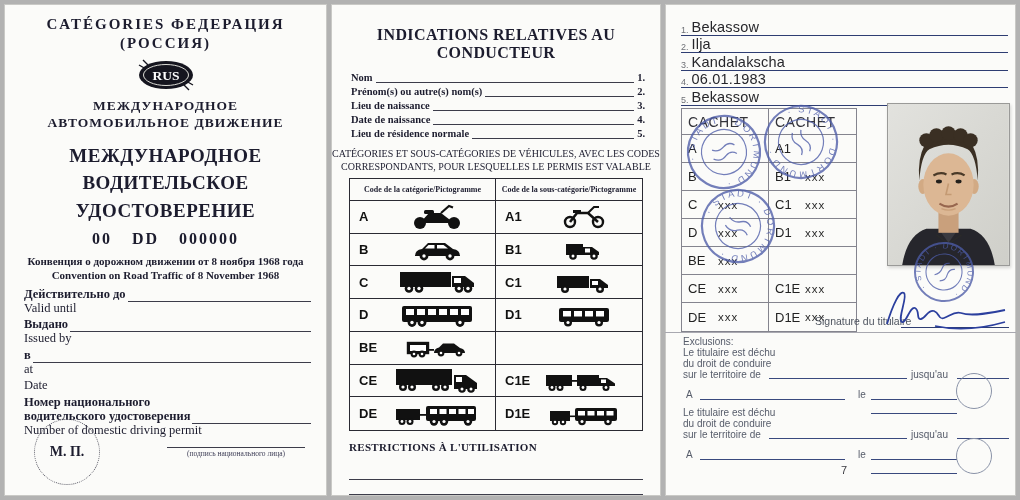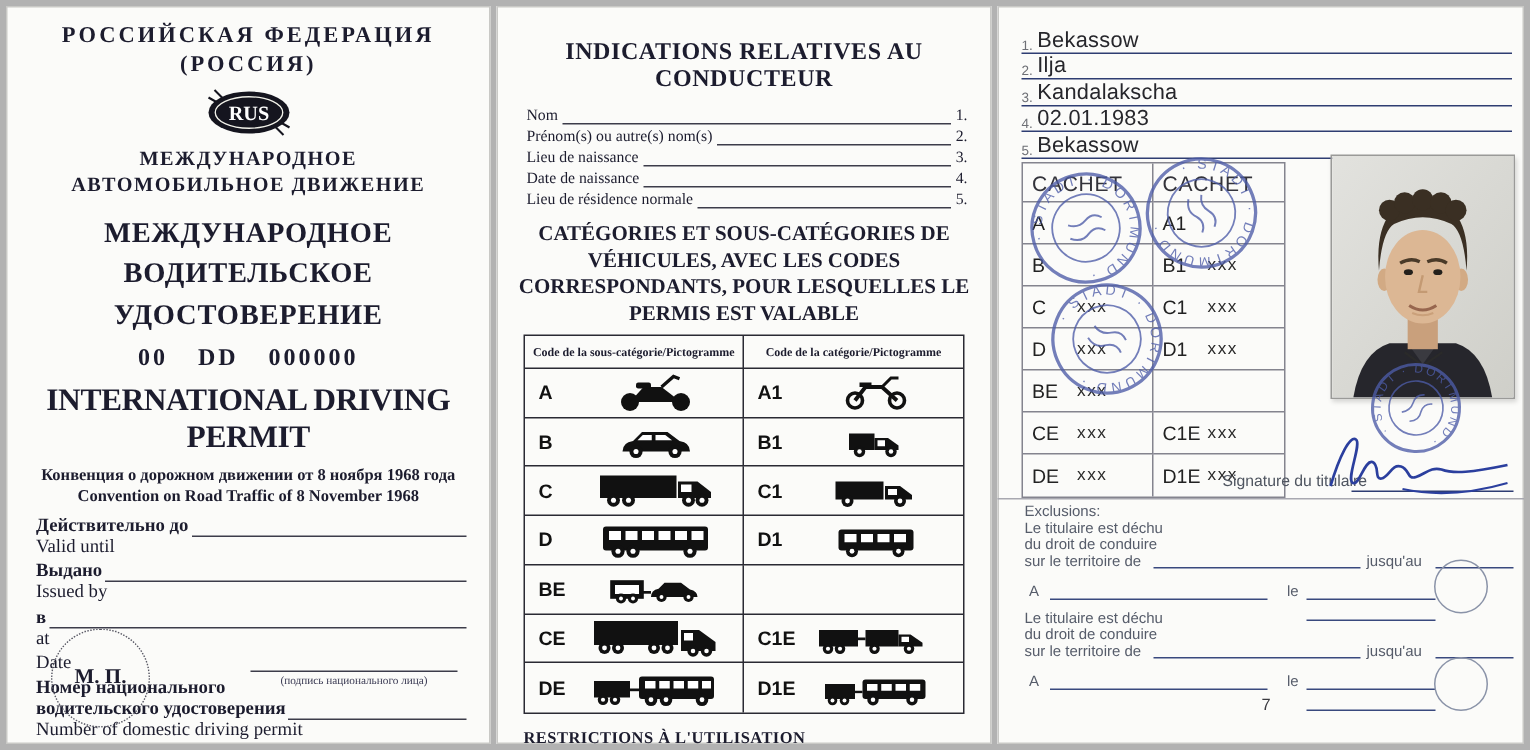--- a/index.html
+++ b/index.html
@@ -30,25 +30,25 @@
            border-radius:50%;display:flex;align-items:center;justify-content:center;
            font-size:14px;font-weight:bold;}
   .lp-sig{position:absolute;right:22px;bottom:38px;width:138px;}
   .lp-sig .sigline{border-top:1.2px solid #3c3c4a;}
   .lp-sig .sigcap{font-size:7.5px;text-align:center;color:#3c3c55;margin-top:1px;}
 
   
   #panel-mid{padding-top:0;}
   .mp-title{margin-top:22px;text-align:center;font-size:16px;font-weight:bold;letter-spacing:.4px;}
   .mp-fields{margin:7px 16px 0 20px;}
-  .mp-field{display:flex;align-items:flex-end;font-size:10.5px;height:14px;}
+  .mp-field{display:flex;align-items:flex-end;font-size:10.5px;height:14px;font-weight:bold;}
   .mp-field .fl{white-space:nowrap;}
   .mp-field .fline{flex:1;border-bottom:1px solid #3c3c4a;margin:0 3px;}
   .mp-field .fnum{white-space:nowrap;}
-  .mp-heading{margin-top:9px;text-align:center;font-size:14px;font-weight:bold;line-height:1.25;}
+  .mp-heading{margin-top:9px;text-align:center;font-size:10px;font-weight:normal;line-height:1.25;}
   .cat-table{margin:5px 18px 0;height:251px;display:grid;grid-template-columns:1fr 1fr;
              grid-template-rows:22px repeat(7,1fr);border:1.5px solid #2a2a33;}
   .ct-h{border-bottom:1px solid #2a2a33;display:flex;align-items:center;justify-content:center;
         font-size:8px;font-weight:bold;text-align:center;padding:0 2px;}
   .ct-h:nth-child(odd){border-right:1px solid #2a2a33;}
   .ct-c{border-bottom:1px solid #2a2a33;display:flex;align-items:center;padding-left:9px;}
   .ct-c:nth-child(odd){border-right:1px solid #2a2a33;}
   .cat-table > :nth-last-child(-n+2){border-bottom:none;}
   .ct-c .code{width:32px;font-family:"Liberation Sans",sans-serif;font-weight:bold;font-size:13px;color:#111;}
   .ct-c .pict{flex:1;display:flex;justify-content:center;padding-right:12px;}
@@ -82,42 +82,41 @@
   .rp-signature{position:absolute;left:212px;top:278px;}
   .rp-abs{position:absolute;font-size:10px;color:#565c6a;line-height:1;white-space:nowrap;}
   .hline{position:absolute;border-top:1.1px solid #39497e;}
   .circle-ph{position:absolute;width:34px;height:34px;border:1.2px solid #8a93a8;border-radius:50%;}
   .rp-page{position:absolute;left:176px;top:460px;font-size:11px;color:#3a3a40;}
 </style>
 </head>
 <body>
 
 <section id="panel-left" class="panel">
-  <div class="lp-country">РОССИЙСКАЯ ФЕДЕРАЦИЯ</div>
+  <div class="lp-country">CATÉGORIES ФЕДЕРАЦИЯ</div>
   <div class="lp-country">(РОССИЯ)</div>
   <div class="lp-badge">
     <svg width="64" height="36" viewBox="0 0 64 36">
       <g stroke="#15151f" stroke-width="1.4">
         <path d="M5 8 L12 12 M9 3 L15 9 M59 28 L52 24 M55 33 L49 27" fill="none"></path>
       </g>
       <ellipse cx="32" cy="18" rx="27" ry="14" fill="#15151f"></ellipse>
       <ellipse cx="32" cy="18" rx="22.5" ry="10.5" fill="none" stroke="#f2f2ea" stroke-width=".9"></ellipse>
       <text x="32" y="23" text-anchor="middle" font-size="13.5" font-weight="bold" font-family="Liberation Serif, serif" fill="#ffffff">RUS</text>
     </svg>
   </div>
   <div class="lp-mvmt">
     <div>МЕЖДУНАРОДНОЕ</div>
     <div>АВТОМОБИЛЬНОЕ ДВИЖЕНИЕ</div>
   </div>
   <div class="lp-title-ru">
     <div>МЕЖДУНАРОДНОЕ</div>
     <div>ВОДИТЕЛЬСКОЕ УДОСТОВЕРЕНИЕ</div>
   </div>
   <div class="lp-number">00 DD 000000</div>
-  <div class="lp-title-en">INTERNATIONAL DRIVING PERMIT</div>
   <div class="lp-conv">
     <div>Конвенция о дорожном движении от 8 ноября 1968 года</div>
     <div>Convention on Road Traffic of 8 November 1968</div>
   </div>
 
   <div class="lp-fields">
     <div class="lp-field">
       <div class="row">
           <span class="lbl">Действительно до</span>
           <span class="uline"></span>
@@ -190,22 +189,22 @@
         <span class="fnum">5.</span>
       </div>
   </div>
 
   <div class="mp-heading">
     <div>CATÉGORIES ET SOUS-CATÉGORIES DE VÉHICULES, AVEC LES CODES</div>
     <div>CORRESPONDANTS, POUR LESQUELLES LE PERMIS EST VALABLE</div>
   </div>
 
   <div class="cat-table">
+    <div class="ct-h">Code de la catégorie/Pictogramme</div>
     <div class="ct-h">Code de la sous-catégorie/Pictogramme</div>
-    <div class="ct-h">Code de la catégorie/Pictogramme</div>
 
     <div class="ct-c">
         <span class="code">A</span>
       <span class="pict">
           <svg width="54" height="26" viewBox="0 0 54 26" fill="#111">
         <circle cx="10" cy="19" r="6"></circle>
             <circle cx="44" cy="19" r="6"></circle>
         <path d="M10 19 L19 9 H31 L44 19 Z"></path>
             <rect x="14" y="6" width="10" height="4" rx="1.5"></rect>
         <path d="M31 9 L39 2 l4 1.5" fill="none" stroke="#111" stroke-width="2.2"></path>
@@ -459,21 +458,21 @@
     <div class="rp-row">
         <span class="n">2.</span>
         <span class="v">Ilja</span>
       </div>
     <div class="rp-row">
         <span class="n">3.</span>
         <span class="v">Kandalakscha</span>
       </div>
     <div class="rp-row">
         <span class="n">4.</span>
-        <span class="v">02.01.1983</span>
+        <span class="v">06.01.1983</span>
       </div>
     <div class="rp-row">
         <span class="n">5.</span>
         <span class="v">Bekassow</span>
       </div>
   </div>
 
   <div class="cachet-table">
     <div class="ch">CACHET</div>
     <div class="ch">CACHET</div>

